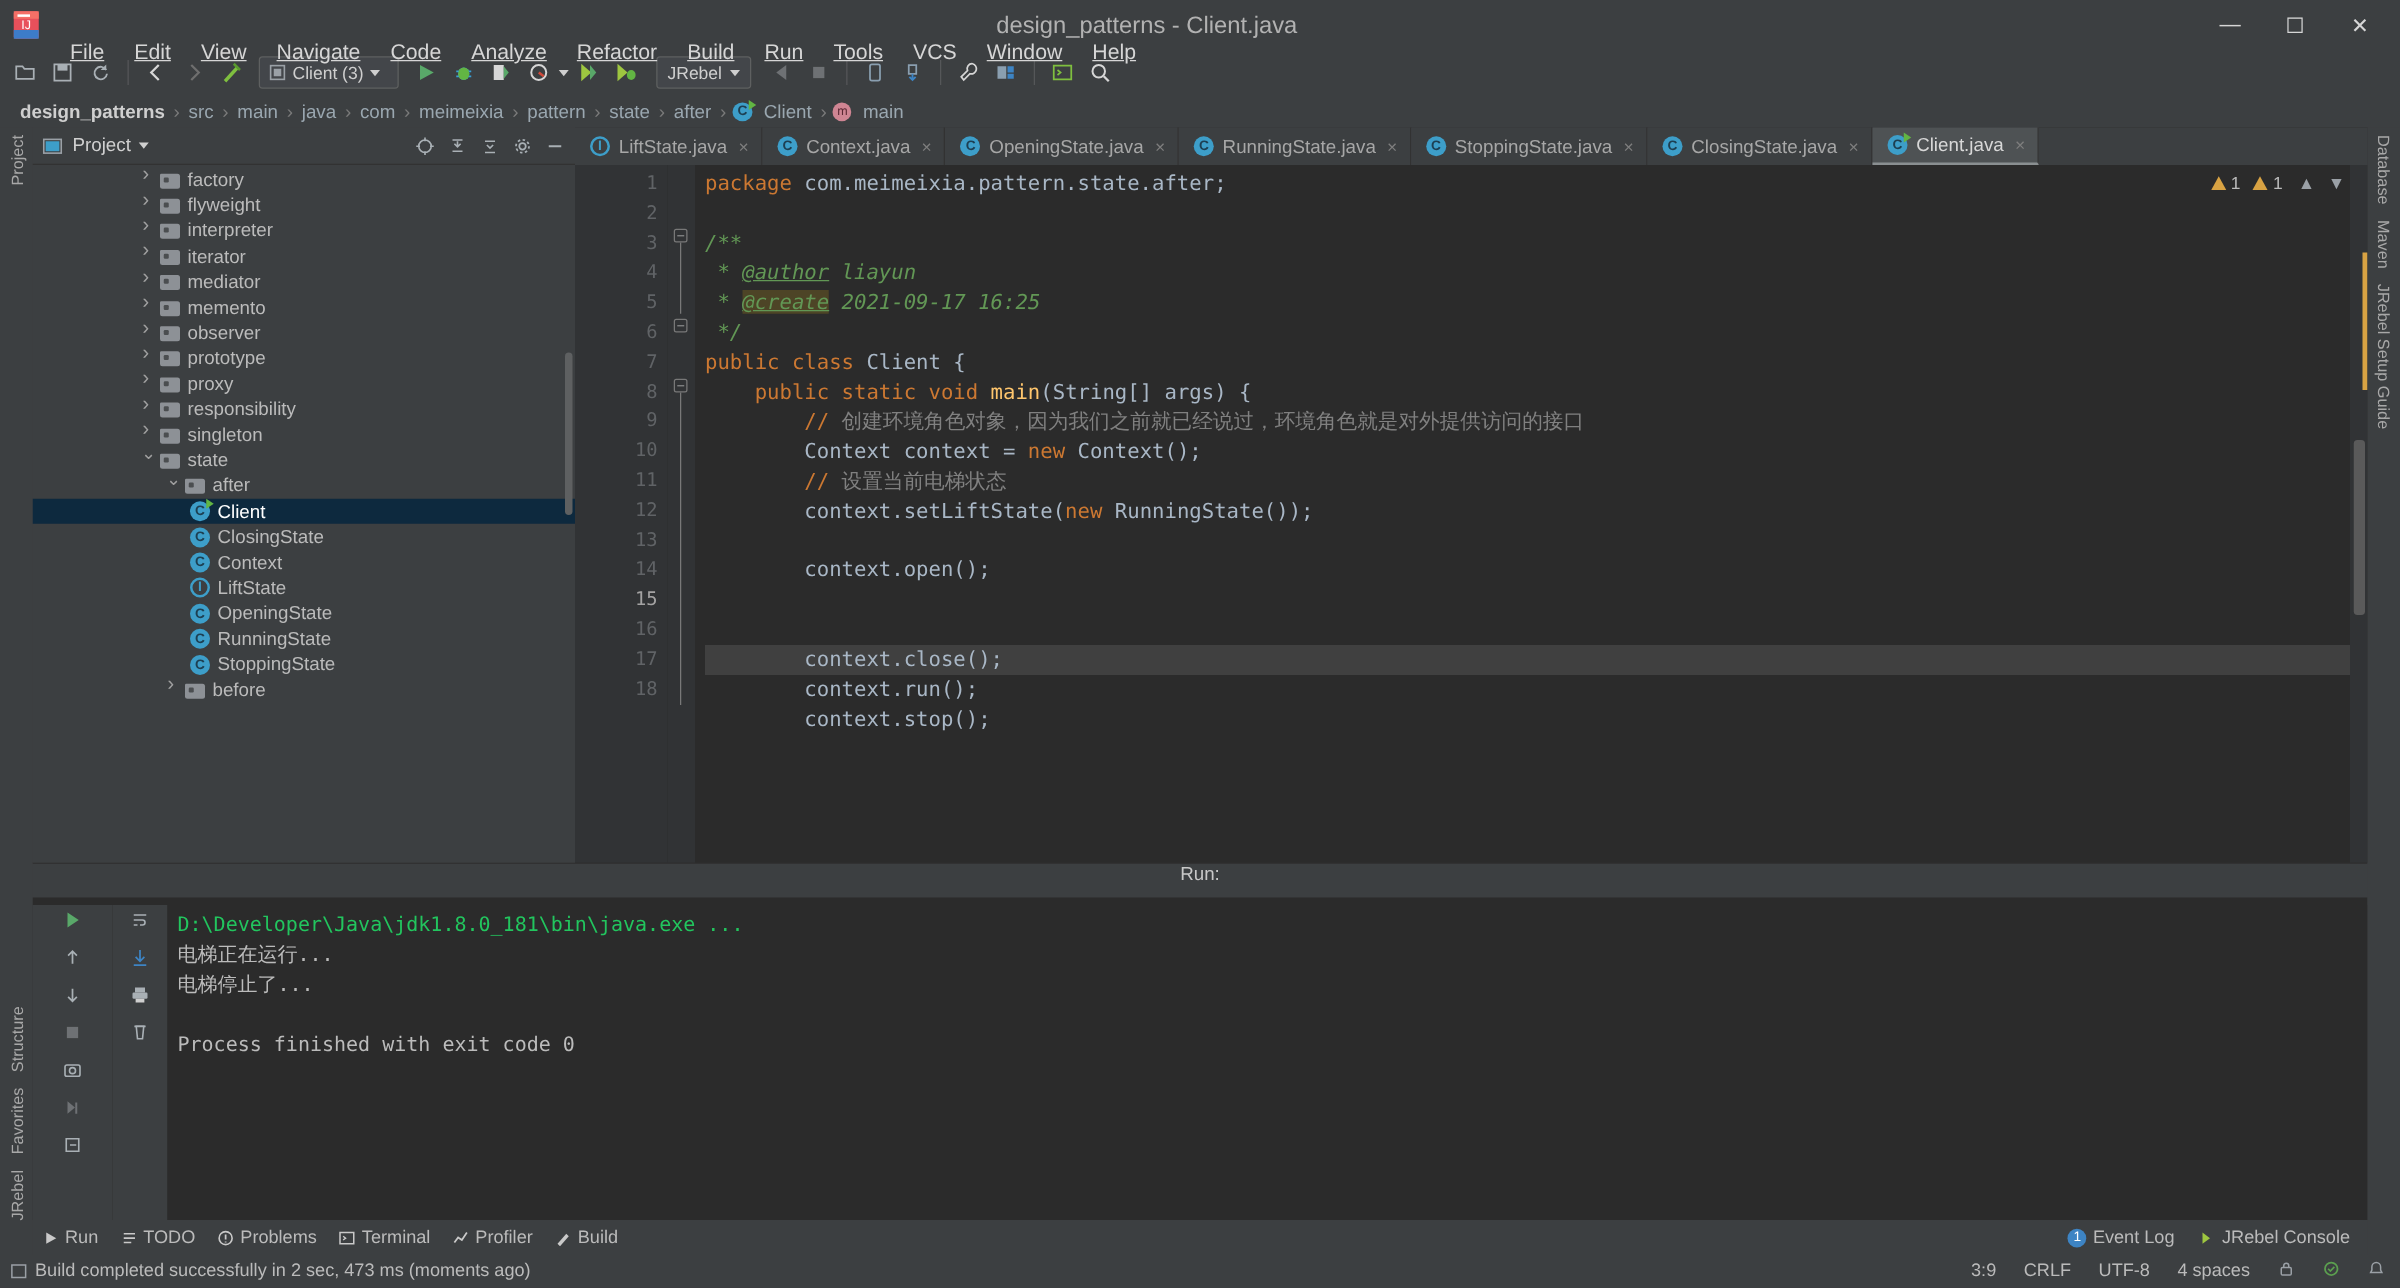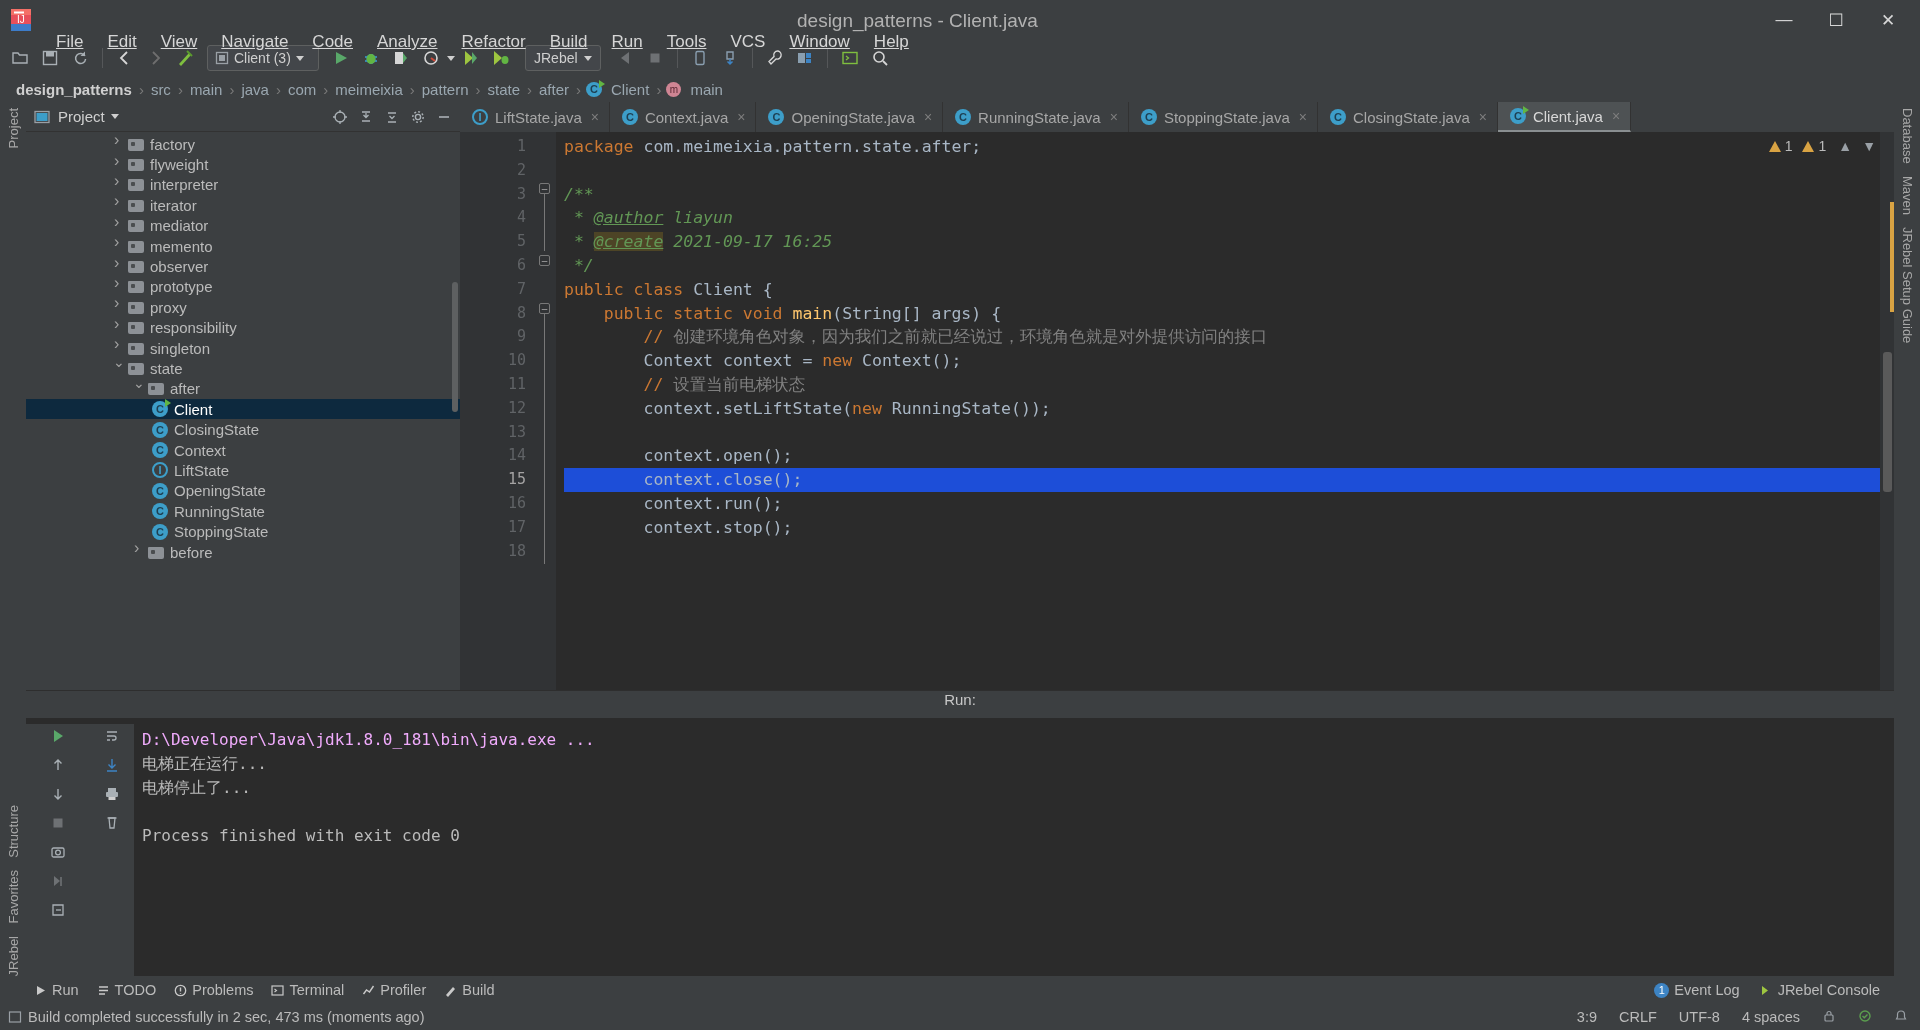--- a/index.html
+++ b/index.html
@@ -126,21 +126,21 @@
   }
   .fold { width: 22px; flex: 0 0 22px; background: #313335; padding-top: 3px; position: relative; }
   .fm { position: absolute; left: 5px; width: 11px; height: 11px; border: 1px solid #787878; border-radius: 2px;
         color: #aaa; font-size: 10px; line-height: 9px; text-align: center; background: #313335; }
   .foldline { position: absolute; left: 10px; width: 1px; background: #787878; }
   .code {
     flex: 1 1 auto; padding: 3px 0 0 8px; font-family: "DejaVu Sans Mono", monospace;
     font-size: 16.5px; white-space: pre; overflow: hidden; position: relative; background: #2b2b2b;
   }
   .cl { height: 23.8px; line-height: 23.8px; }
-  .cl.cur { background: #1d4ed8; }
+  .cl.cur { background: #404040; margin-top: 48px; }
   .kw { color: #cc7832; }
   .pl { color: #a9b7c6; }
   .doc { color: #629755; font-style: italic; }
   .tag { color: #629755; font-style: italic; text-decoration: underline; }
   .tag.hl { background: #4d4426; }
   .cmt-zh { color: #808080; }
   .cmt-slash { color: #cc7832; }
   .mth { color: #ffc66d; }
 
   .err-strip { width: 14px; flex: 0 0 14px; background: #313335; position: relative; }
@@ -707,21 +707,21 @@
             <span><svg width="16" height="16" viewBox="0 0 16 16">
                   <rect x="4" y="2" width="8" height="4" fill="#a9b0b5"></rect>
                   <rect x="2" y="6" width="12" height="5" rx="1" fill="#a9b0b5"></rect>
                   <rect x="4.5" y="11" width="7" height="3" fill="#cfcfcf"></rect>
                 </svg></span>
             <span><svg width="16" height="16" viewBox="0 0 16 16">
                   <path d="M5 3h6l-1 10H6z" fill="none" stroke="#a9b0b5" stroke-width="1.3"></path>
                   <path d="M3.5 3h9" stroke="#a9b0b5" stroke-width="1.4"></path>
                 </svg></span>
           </div>
-          <div class="console-text" id="console-text"><div style="color: #f0abfc;">D:\Developer\Java\jdk1.8.0_181\bin\java.exe ...</div><div style="color: rgb(187, 187, 187);">电梯正在运行...</div><div style="color: rgb(187, 187, 187);">电梯停止了...</div><div style="color: rgb(187, 187, 187);">&nbsp;</div><div style="color: rgb(187, 187, 187);">Process finished with exit code 0</div></div>
+          <div class="console-text" id="console-text"><div style="color: #22c55e;">D:\Developer\Java\jdk1.8.0_181\bin\java.exe ...</div><div style="color: rgb(187, 187, 187);">电梯正在运行...</div><div style="color: rgb(187, 187, 187);">电梯停止了...</div><div style="color: rgb(187, 187, 187);">&nbsp;</div><div style="color: rgb(187, 187, 187);">Process finished with exit code 0</div></div>
         </div>
       </div>
 
       <div class="bottombar">
         <span class="bb-item">
           <svg width="13" height="13" viewBox="0 0 13 13">
               <path d="M3 2l8 4.5L3 11z" fill="#c9c9c9"></path>
             </svg>
           <span>Run</span>
         </span>

